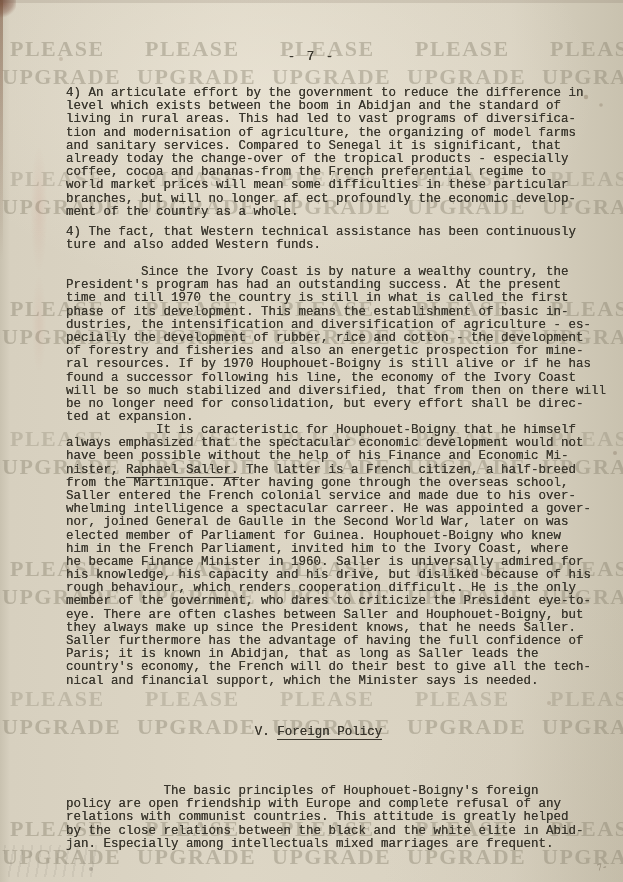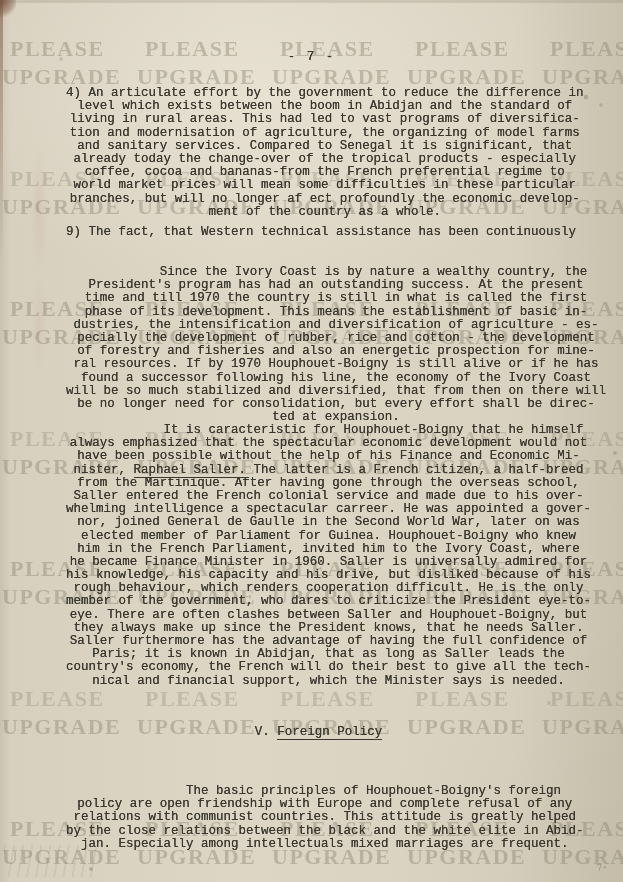--- a/index.html
+++ b/index.html
@@ -16,21 +16,21 @@
   #watermark-layer{position:absolute;inset:0;overflow:hidden;}
   .wm-row{position:absolute;left:0;width:700px;height:26px;
     font-family:"Liberation Serif","DejaVu Serif",serif;font-weight:700;
     color:var(--wm,rgba(134,127,109,1));opacity:.40;}
   .wm-row span{position:absolute;top:0;font-size:22px;letter-spacing:1.5px;white-space:pre;}
   .wm-row:nth-child(4n+3){opacity:.30;}
   
   #text-layer{position:absolute;inset:0;}
   .block{position:absolute;left:66px;color:var(--ink,#3a372e);
     font-size:12.5px;line-height:13.2px;white-space:pre;
-    text-shadow:0 0 0.6px rgba(55,52,43,0.9);text-align:center;}
+    text-shadow:0 0 0.6px rgba(55,52,43,0.9);}
   .block.center{left:0;width:623px;text-align:center;padding-left:14px;box-sizing:border-box;}
   .line{height:13.2px;}
   .u{border-bottom:1.2px solid var(--ink,#3a372e);}
   .page-number{position:absolute;left:0;width:623px;text-align:center;
     color:var(--ink,#3a372e);font-size:12.5px;letter-spacing:2px;
     text-shadow:0 0 0.6px rgba(55,52,43,0.9);}
   .corner-note{position:absolute;right:16px;top:861px;font-size:10px;
     font-family:"Liberation Serif",serif;color:rgba(104,91,73,0.6);
     transform:rotate(-10deg);letter-spacing:1px;}
   
@@ -160,20 +160,20 @@
 <div class="edge-left-line"></div>
 <div class="edge-top"></div>
 <div class="stain-pink"></div>
 <div class="smudge-bl"></div>
 <div class="specks"></div>
 
 <div class="page-number" style="top:50px">- 7 -</div>
 
 <div id="text-layer">
     <div class="block" style="top: 87px;"><div class="line"><span>4) An articulate effort by the government to reduce the difference in</span></div><div class="line"><span>level which exists between the boom in Abidjan and the standard of</span></div><div class="line"><span>living in rural areas. This had led to vast programs of diversifica-</span></div><div class="line"><span>tion and modernisation of agriculture, the organizing of model farms</span></div><div class="line"><span>and sanitary services. Compared to Senegal it is significant, that</span></div><div class="line"><span>already today the change-over of the tropical products - especially</span></div><div class="line"><span>coffee, cocoa and bananas-from the French preferential regime to</span></div><div class="line"><span>world market prices will mean some difficulties in these particular</span></div><div class="line"><span>branches, but will no longer af ect profoundly the economic develop-</span></div><div class="line"><span>ment of the country as a whole.</span></div></div>
-    <div class="block" style="top: 226px;"><div class="line"><span>9) The fact, that Western technical assistance has been continuously</span></div></div>
+    <div class="block" style="top: 226px;"><div class="line"><span>4) The fact, that Western technical assistance has been continuously</span></div><div class="line"><span>ture and also added Western funds.</span></div></div>
     <div class="block" style="top: 266px;"><div class="line"><span>          Since the Ivory Coast is by nature a wealthy country, the</span></div><div class="line"><span>President's program has had an outstanding success. At the present</span></div><div class="line"><span>time and till 1970 the country is still in what is called the first</span></div><div class="line"><span>phase of its development. This means the establishment of basic in-</span></div><div class="line"><span>dustries, the intensification and diversification of agriculture - es-</span></div><div class="line"><span>pecially the development of rubber, rice and cotton - the development</span></div><div class="line"><span>of forestry and fisheries and also an energetic prospection for mine-</span></div><div class="line"><span>ral resources. If by 1970 Houphouet-Boigny is still alive or if he has</span></div><div class="line"><span>found a successor following his line, the economy of the Ivory Coast</span></div><div class="line"><span>will be so much stabilized and diversified, that from then on there will</span></div><div class="line"><span>be no longer need for consolidation, but every effort shall be direc-</span></div><div class="line"><span>ted at expansion.</span></div></div>
     <div class="block" style="top: 424px;"><div class="line"><span>            It is caracteristic for Houphouet-Boigny that he himself</span></div><div class="line"><span>always emphasized that the spectacular economic development would not</span></div><div class="line"><span>have been possible without the help of his Finance and Economic Mi-</span></div><div class="line"><span>nister, </span><span class="u">Raphael Saller.</span><span> The latter is a French citizen, a half-breed</span></div><div class="line"><span>from the Martinique. After having gone through the overseas school,</span></div><div class="line"><span>Saller entered the French colonial service and made due to his over-</span></div><div class="line"><span>whelming intelligence a spectacular carreer. He was appointed a gover-</span></div><div class="line"><span>nor, joined General de Gaulle in the Second World War, later on was</span></div><div class="line"><span>elected member of Parliament for Guinea. Houphouet-Boigny who knew</span></div><div class="line"><span>him in the French Parliament, invited him to the Ivory Coast, where</span></div><div class="line"><span>he became Finance Minister in 1960. Saller is universally admired for</span></div><div class="line"><span>his knowledge, his capacity and his drive, but disliked because of his</span></div><div class="line"><span>rough behaviour, which renders cooperation difficult. He is the only</span></div><div class="line"><span>member of the government, who dares to criticize the President eye-to-</span></div><div class="line"><span>eye. There are often clashes between Saller and Houphouet-Boigny, but</span></div><div class="line"><span>they always make up since the President knows, that he needs Saller.</span></div><div class="line"><span>Saller furthermore has the advantage of having the full confidence of</span></div><div class="line"><span>Paris; it is known in Abidjan, that as long as Saller leads the</span></div><div class="line"><span>country's economy, the French will do their best to give all the tech-</span></div><div class="line"><span>nical and financial support, which the Minister says is needed.</span></div></div>
     <div class="block center" style="top: 726px;"><div class="line"><span>V. </span><span class="u">Foreign Policy</span></div></div>
     <div class="block" style="top: 785px;"><div class="line"><span>             The basic principles of Houphouet-Boigny's foreign</span></div><div class="line"><span>policy are open friendship with Europe and complete refusal of any</span></div><div class="line"><span>relations with communist countries. This attitude is greatly helped</span></div><div class="line"><span>by the close relations between the black and the white elite in Abid-</span></div><div class="line"><span>jan. Especially among intellectuals mixed marriages are frequent.</span></div></div>
   </div>
 
 <div class="corner-note">7-</div>
 
 </body></html>

